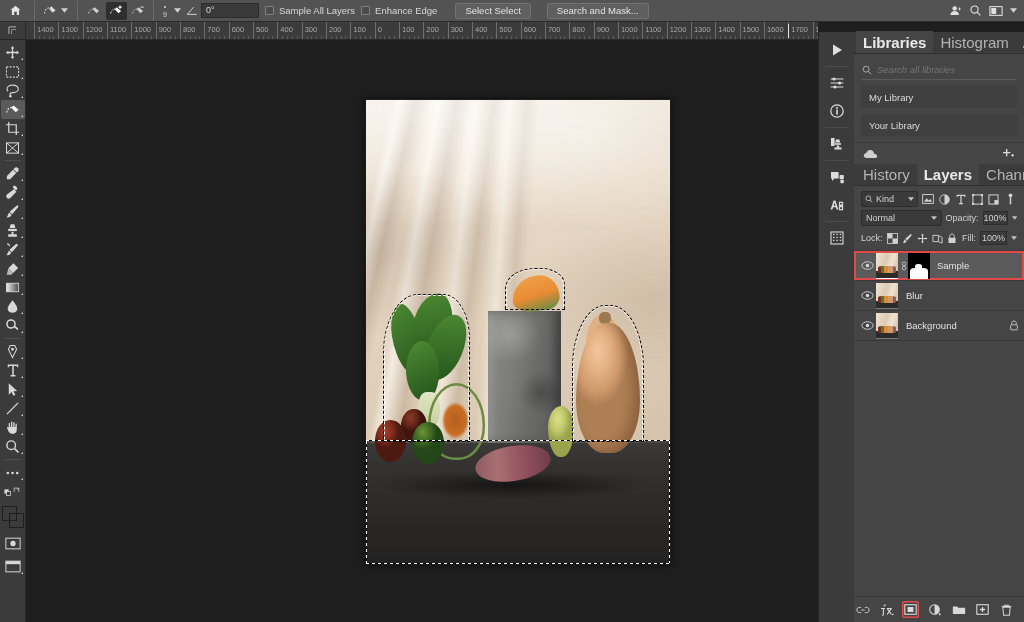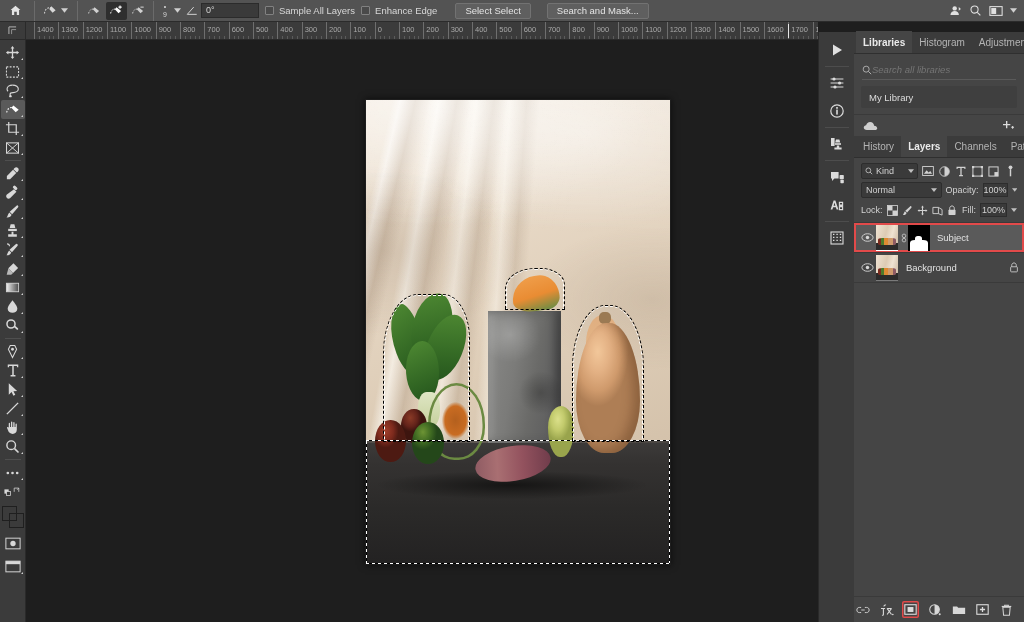--- a/index.html
+++ b/index.html
@@ -221,28 +221,28 @@
   
   .panels {
     position: absolute; left: 854px; top: 32px; width: 170px; height: 590px;
     background: #454545; z-index: 4;
   }
   .panel-tabs {
     display: flex; align-items: flex-end; height: 22px; background: #3b3b3b;
     border-bottom: 1px solid #2f2f2f; padding-left: 2px;
   }
   .ptab {
-    height: 22px; padding: 0 7px; font-size: 10px; color: #b4b4b4;
+    height: 22px; padding: 0 7px; font-size: 15px; color: #b4b4b4;
     display: flex; align-items: center;
   }
   .ptab.active { background: #454545; color: #eaeaea; font-weight: bold; }
   .lib-body { padding: 0; background: #454545; }
   .search-row {
     display: flex; align-items: center; height: 20px; margin: 6px 8px;
-    border-bottom: 1px solid #5a5a5a; 
+    border-bottom: 1px solid #5a5a5a; gap: 5px;
   }
   .search-row input {
     flex: 1; background: transparent; border: none; outline: none;
     color: #a9a9a9; font-size: 9.5px; font-style: italic;
     font-family: "Liberation Sans", sans-serif;
   }
   .create-row { display: flex; align-items: center; gap: 6px; padding: 6px 9px 5px; }
   .create-row span { font-size: 9.5px; color: #e6e6e6; font-weight: bold; }
   .lib-list { padding: 0 7px; }
   .lib-item {
@@ -1000,20 +1000,21 @@
               <circle cx="5" cy="5" r="3.6" stroke="#b0b0b0" stroke-width="1.1" fill="none"></circle>
               <path d="M7.6 7.6 L11 11" stroke="#b0b0b0" stroke-width="1.2"></path>
             </svg>
         </span>
         <input placeholder="Search all libraries" style="">
       </div>
 
 
       <div class="lib-list">
         <div class="lib-item">My Library</div>
+        <div class="lib-item">Your Library</div>
       </div>
 
 
       <div class="cloud-row">
         <span>
           <svg class="svgi" width="15" height="10" viewBox="0 0 16 11">
               <path d="M4 10 C1.8 10 0.6 8.6 0.6 7.2 C0.6 5.8 1.8 4.7 3.2 4.7 C3.6 2.6 5.4 1.2 7.6 1.2 C10 1.2 11.8 3 12 5.2 C14 5.4 15.4 6.6 15.4 8 C15.4 9.2 14.4 10 13 10 Z" fill="#cfcfcf"></path>
             </svg>
         </span>
         <span>
@@ -1159,23 +1160,39 @@
           <span class="link-ico">
             <svg class="svgi" width="6" height="10" viewBox="0 0 7 11">
                 <circle cx="3.5" cy="3" r="2.1" stroke="#cfcfcf" stroke-width="0.9" fill="none"></circle>
                 <circle cx="3.5" cy="8" r="2.1" stroke="#cfcfcf" stroke-width="0.9" fill="none"></circle>
               </svg>
           </span>
           <span class="maskthumb">
             <span class="mask-white"></span>
               <span class="mask-white2"></span>
           </span>
-          <span class="layer-name">Subject</span>
+          <span class="layer-name">Sample</span>
         </div>
 
+        <div class="layer-row">
+          <span class="eye">
+            <svg class="svgi" width="13" height="9" viewBox="0 0 14 10">
+                <ellipse cx="7" cy="5" rx="6.2" ry="4.2" stroke="#d8d8d8" stroke-width="1" fill="none"></ellipse>
+                <circle cx="7" cy="5" r="1.9" fill="#d8d8d8"></circle>
+              </svg>
+          </span>
+          <span class="lthumb" style="margin-right:8px">
+            <span class="thumb-art">
+                <span class="thumb-drape"></span>
+                <span class="thumb-table"></span>
+                <span class="thumb-veg"></span>
+              </span>
+          </span>
+          <span class="layer-name">Blur</span>
+        </div>
 
         <div class="layer-row">
           <span class="eye">
             <svg class="svgi" width="13" height="9" viewBox="0 0 14 10">
                 <ellipse cx="7" cy="5" rx="6.2" ry="4.2" stroke="#d8d8d8" stroke-width="1" fill="none"></ellipse>
                 <circle cx="7" cy="5" r="1.9" fill="#d8d8d8"></circle>
               </svg>
           </span>
           <span class="lthumb" style="margin-right:8px">
             <span class="thumb-art">

